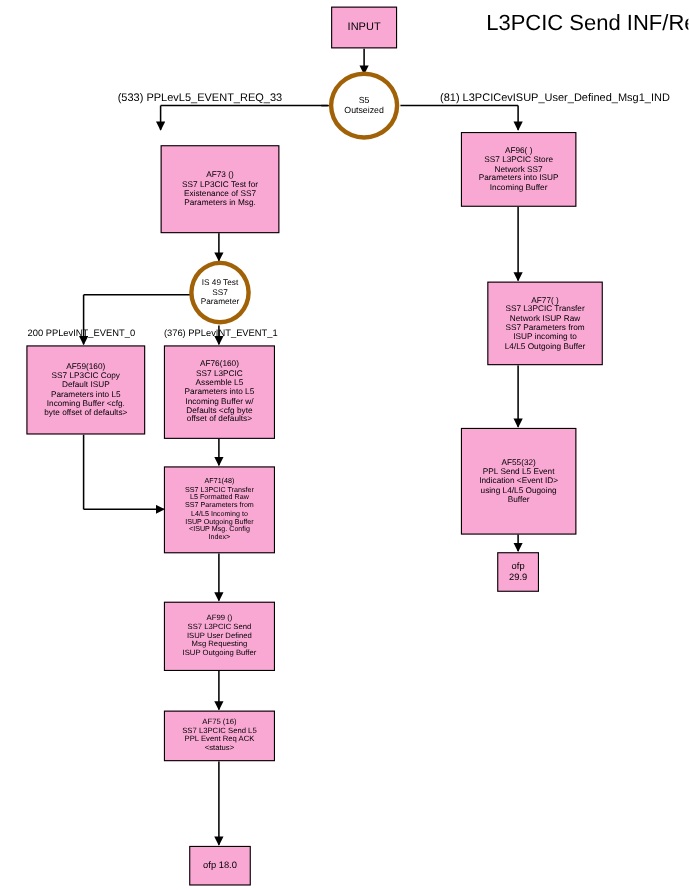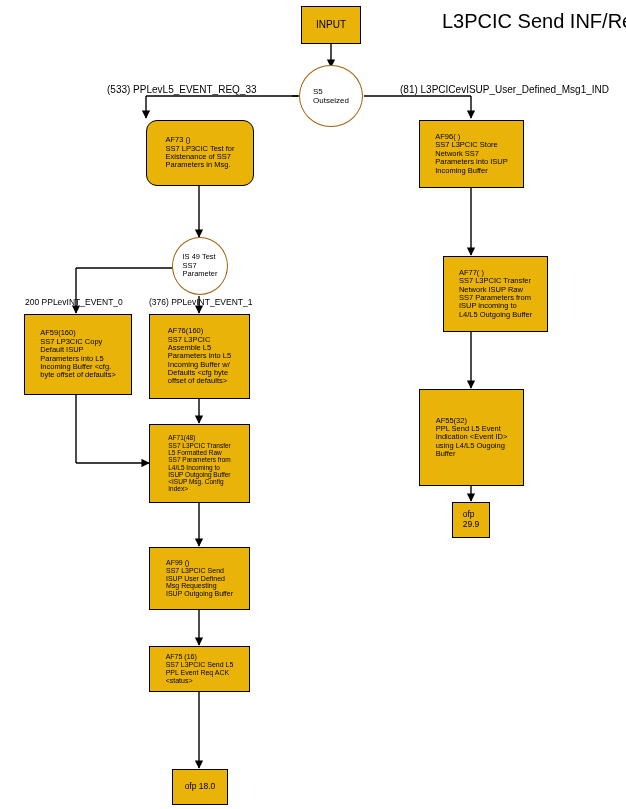--- a/index.html
+++ b/index.html
@@ -13,37 +13,39 @@
     height: 809px;
     background: #ffffff;
     font-family: "Liberation Sans", sans-serif;
     color: #000000;
     overflow: hidden;
   }
   .node {
     position: absolute;
     box-sizing: border-box;
     border: 1px solid #000000;
-    background: #eab308;
+    background: #f9a8d4;
     display: flex;
     align-items: center;
     justify-content: center;
+    text-align: center;
     line-height: 1.12;
     white-space: pre-line;
     z-index: 3;
   }
   .circle {
     position: absolute;
     box-sizing: border-box;
-    border: 1px solid #a16207;
+    border: 4px solid #a16207;
     border-radius: 50%;
     background: #ffffff;
     display: flex;
     align-items: center;
     justify-content: center;
+    text-align: center;
     line-height: 1.15;
     white-space: pre-line;
     z-index: 3;
   }
   .edge-label {
     position: absolute;
     white-space: nowrap;
     z-index: 4;
     background: transparent;
   }
@@ -114,21 +116,21 @@
 
   <div class="node" style="left:301px; top:6px; width:60px; height:38px; font-size:10px;">INPUT</div>
 
   <div class="circle" style="left:299px; top:65px; width:64px; height:62px; font-size:8px;">S5
 Outseized</div>
 
   <div class="edge-label" style="left:107px; top:84px; font-size:10px;">(533) PPLevL5_EVENT_REQ_33</div>
 
   <div class="edge-label" style="left:400px; top:84px; font-size:10px;">(81) L3PCICevISUP_User_Defined_Msg1_IND</div>
 
-  <div class="node" style="left:146px; top:120px; width:108px; height:66px; font-size:7.5px;border-radius:11px;">AF73 ()
+  <div class="node" style="left:146px; top:132px; width:108px; height:80px; font-size:7.5px;">AF73 ()
 SS7 LP3CIC Test for
 Existenance of SS7
 Parameters in Msg.</div>
 
   <div class="node" style="left:419px; top:120px; width:105px; height:68px; font-size:7.5px;">AF96( )
 SS7 L3PCIC Store
 Network SS7
 Parameters into ISUP
 Incoming Buffer</div>
 

